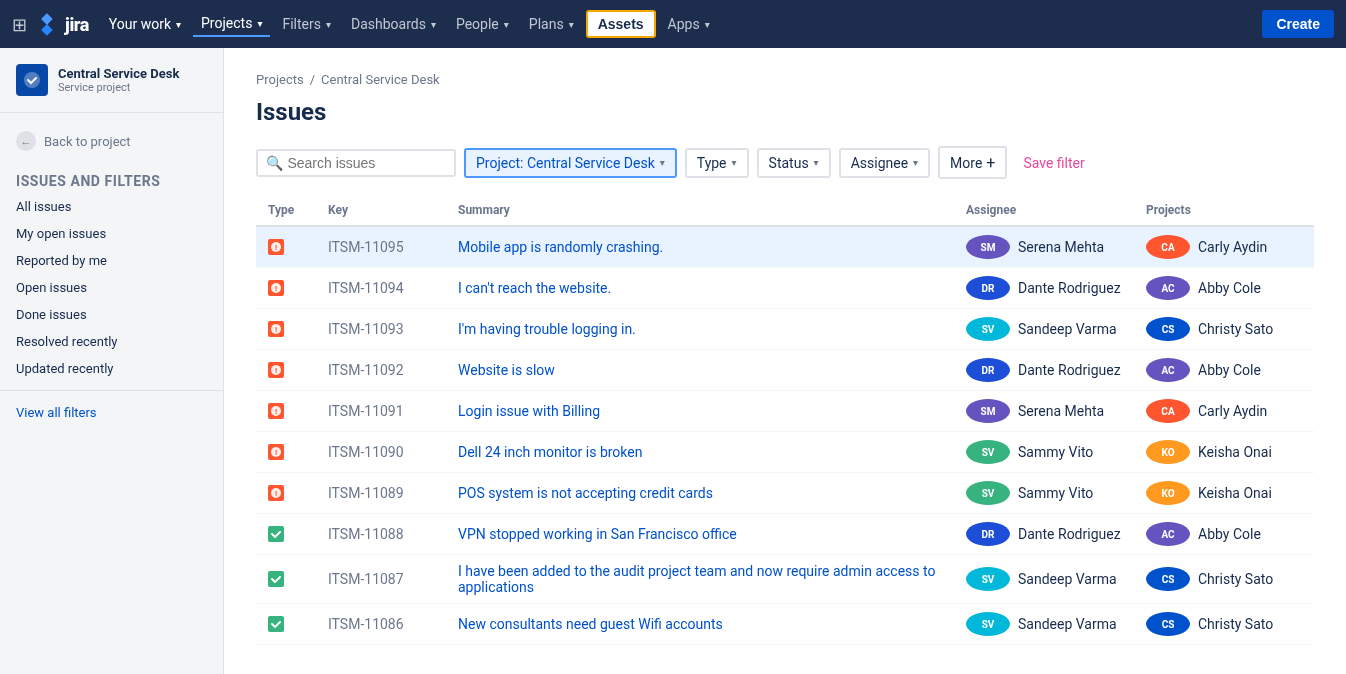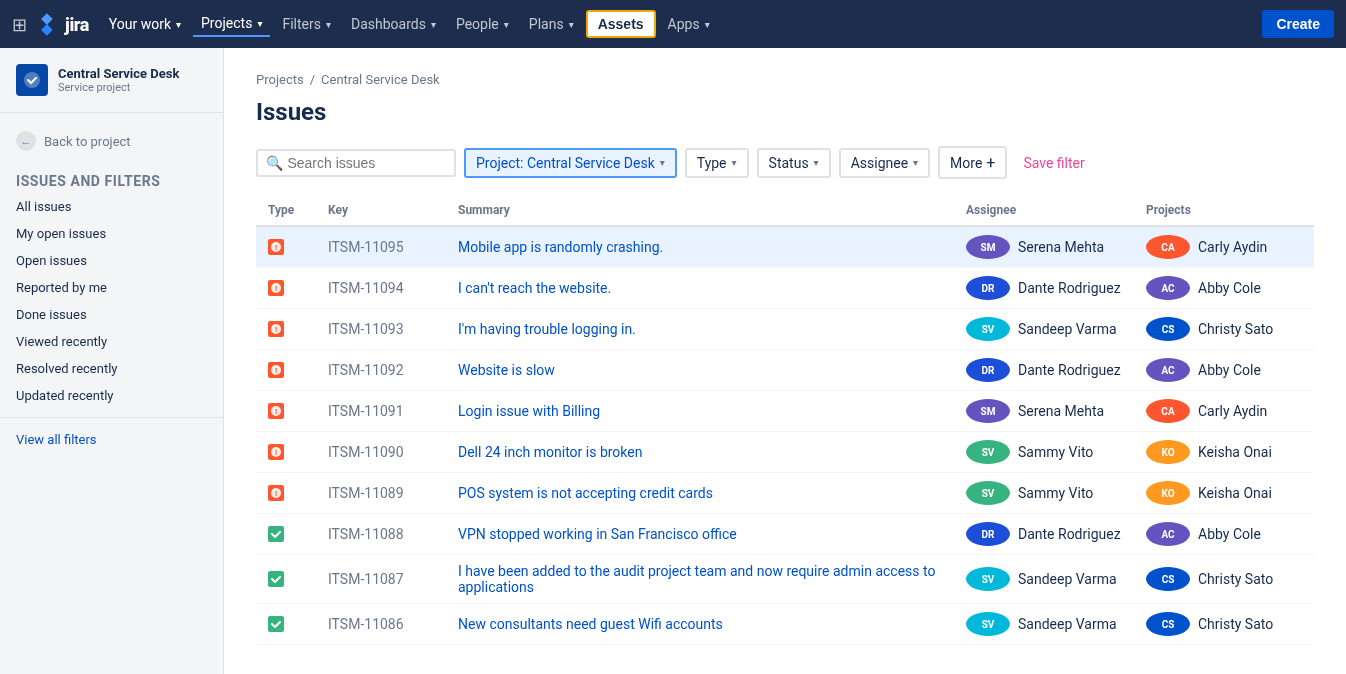--- a/index.html
+++ b/index.html
@@ -250,30 +250,27 @@
       <span>Back to project</span>
     </div>
     <div class="sidebar-section-title">Issues and filters</div>
     <div class="sidebar-item">
       <span>All issues</span>
     </div>
     <div class="sidebar-item">
       <span>My open issues</span>
     </div>
     <div class="sidebar-item">
+      <span>Reported by me</span>
+    </div>
+    <div class="sidebar-item">
       <span>Open issues</span>
     </div>
     <div class="sidebar-item">
-      <span>Reported by me</span>
-    </div>
-    <div class="sidebar-item">
       <span>Done issues</span>
-    </div>
-    <div class="sidebar-item">
-      <span>Viewed recently</span>
     </div>
     <div class="sidebar-item">
       <span>Resolved recently</span>
     </div>
     <div class="sidebar-item">
       <span>Updated recently</span>
     </div>
     <div class="sidebar-divider"></div>
     <div class="sidebar-link">View all filters</div>
   </aside>

